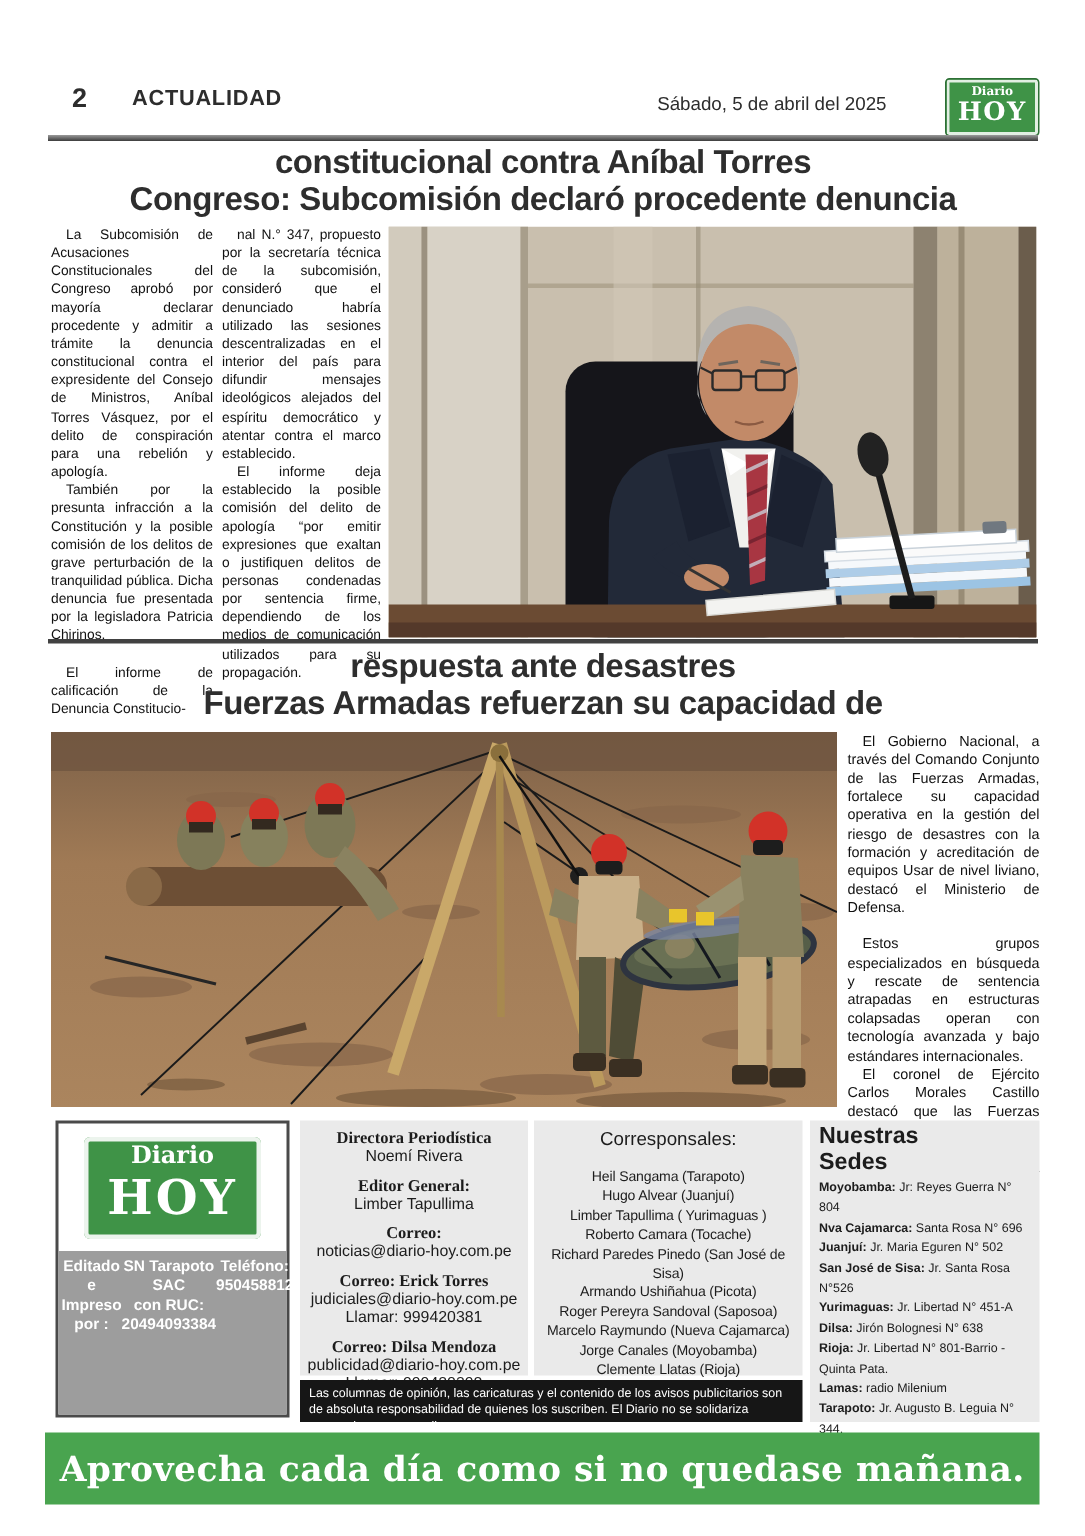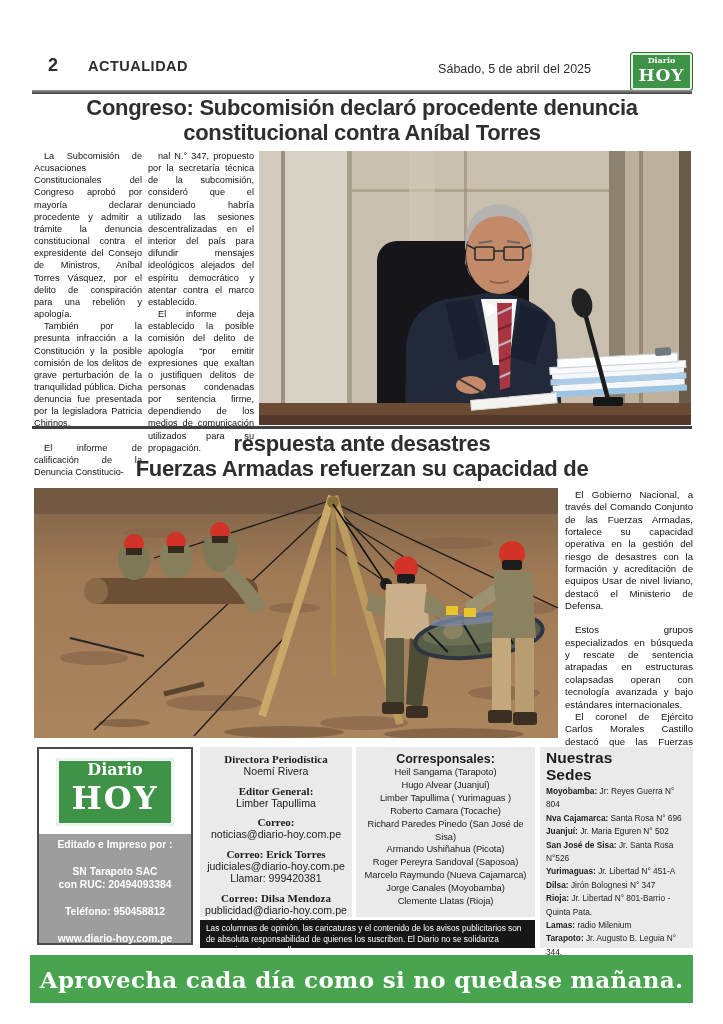--- a/index.html
+++ b/index.html
@@ -36,28 +36,28 @@
   
   .pubbox{position:absolute;left:37px;top:747px;width:156px;height:198px;border:2px solid #4a4a4a;
           box-sizing:border-box;background:#fff;}
   .publogo{margin:9px auto 0;width:118px;height:68px;background:#3f9347;border-radius:4px;
            text-align:center;color:#fff;font-family:"DejaVu Serif",serif;font-weight:bold;
            box-shadow:inset 0 0 0 3px rgba(255,255,255,.9);}
   .publogo .t{display:block;font-size:16px;line-height:24px;margin-top:3px;}
   .publogo .m{display:block;font-size:32px;line-height:32px;letter-spacing:2px;}
   .pubgray{position:absolute;left:0;right:0;bottom:0;top:85px;background:#9d9d9d;color:#fff;
            font-weight:bold;text-align:center;font-size:10.3px;line-height:13px;
-           display:flex;flex-direction:column;justify-content:space-evenly;padding:4px 2px;gap:14px;}
+           display:flex;flex-direction:row;justify-content:space-evenly;padding:4px 2px;}
   .panel{position:absolute;background:#eaeaea;box-sizing:border-box;}
   .staff{left:200px;top:747px;width:152px;height:170px;text-align:center;padding-top:6px;}
   .staff .role{font-weight:bold;font-size:11px;line-height:12px;font-family:Liberation Serif, serif;}
   .staff .name{font-size:10.6px;line-height:12.5px;}
   .staff .blk{margin-bottom:7px;}
   .corr{left:356px;top:747px;width:179px;height:170px;text-align:center;padding-top:5px;}
-  .corr .title{font-weight:bold;font-size:12.5px;}
+  .corr .title{font-weight:normal;font-size:12.5px;margin-bottom:12px;}
   .corr .item{font-size:9.4px;line-height:12.9px;letter-spacing:-.1px;}
   .disclaimer{position:absolute;left:200px;top:920px;width:335px;height:28px;background:#161616;
               color:#fff;font-size:8.3px;line-height:10.8px;padding:3px 6px;box-sizing:border-box;}
   .sedes{left:540px;top:747px;width:153px;height:201px;padding:3px 6px;}
   .sedes .title{font-weight:bold;font-size:15.5px;line-height:16.5px;text-align:left;margin-bottom:2px;}
   .sedes .entry{font-size:8.3px;line-height:13.4px;}
   .sedes .lbl{font-weight:bold;}
   
   .banner{position:absolute;left:30px;top:955px;width:663px;height:48px;background:#49a44f;
           color:#fff;font-family:"DejaVu Serif",serif;font-weight:bold;font-size:23px;
@@ -71,22 +71,22 @@
   <div class="pagenum">2</div>
   <div class="section">ACTUALIDAD</div>
   <div class="date">Sábado, 5 de abril del 2025</div>
   <div class="logo-sm">
     <span class="t">Diario</span>
     <span class="m">HOY</span>
   </div>
   <div class="rule1"></div>
 
   <div class="headline h1">
+    <div>constitucional contra Aníbal Torres</div>
     <div>Congreso: Subcomisión declaró procedente denuncia</div>
-    <div>constitucional contra Aníbal Torres</div>
   </div>
 
   <div class="col a1c a1c1">
     <p>La Subcomisión de Acusaciones Constitucionales del Congreso aprobó por mayoría declarar procedente y admitir a trámite la denuncia constitucional contra el expresidente del Consejo de Ministros, Aníbal Torres Vásquez, por el delito de conspiración para una rebelión y apología.</p>
     <p>También por la presunta infracción a la Constitución y la posible comisión de los delitos de grave perturbación de la tranquilidad pública. Dicha denuncia fue presentada por la legisladora Patricia Chirinos.</p>
     <p class="gap">El informe de calificación de la Denuncia Constitucio-</p>
   </div>
   <div class="col a1c a1c2">
     <p>nal N.° 347, propuesto por la secretaría técnica de la subcomisión, consideró que el denunciado habría utilizado las sesiones descentralizadas en el interior del país para difundir mensajes ideológicos alejados del espíritu democrático y atentar contra el marco establecido.</p>
     <p>El informe deja establecido la posible comisión del delito de apología “por emitir expresiones que exaltan o justifiquen delitos de personas condenadas por sentencia firme, dependiendo de los medios de comunicación utilizados para su propagación.</p>
@@ -342,21 +342,21 @@
   <div class="panel sedes">
     <div class="title">
       <div>Nuestras</div>
       <div>Sedes</div>
     </div>
     <div class="entry"><span class="lbl">Moyobamba:</span> <span>Jr: Reyes Guerra N° 804</span></div>
     <div class="entry"><span class="lbl">Nva Cajamarca:</span> <span>Santa Rosa N° 696</span></div>
     <div class="entry"><span class="lbl">Juanjuí:</span> <span>Jr. Maria Eguren N° 502</span></div>
     <div class="entry"><span class="lbl">San José de Sisa:</span> <span>Jr. Santa Rosa N°526</span></div>
     <div class="entry"><span class="lbl">Yurimaguas:</span> <span>Jr. Libertad N° 451-A</span></div>
-    <div class="entry"><span class="lbl">Dilsa:</span> <span>Jirón Bolognesi N° 347</span></div>
+    <div class="entry"><span class="lbl">Dilsa:</span> <span>Jirón Bolognesi N° 638</span></div>
     <div class="entry"><span class="lbl">Rioja:</span> <span>Jr. Libertad N° 801-Barrio - Quinta Pata.</span></div>
     <div class="entry"><span class="lbl">Lamas:</span> <span>radio Milenium</span></div>
     <div class="entry"><span class="lbl">Tarapoto:</span> <span>Jr. Augusto B. Leguia N° 344.</span></div>
     <div class="entry"><span class="lbl">Saposoa:</span> <span>Roger Pereyra Sandoval Av Lima 720</span></div>
     <div class="entry"><span class="lbl">Tocache:</span> <span>Ramon Castilla cuadra 15</span></div>
   </div>
 
   <div class="banner">Aprovecha cada día como si no quedase mañana.</div>
 
 </div>

